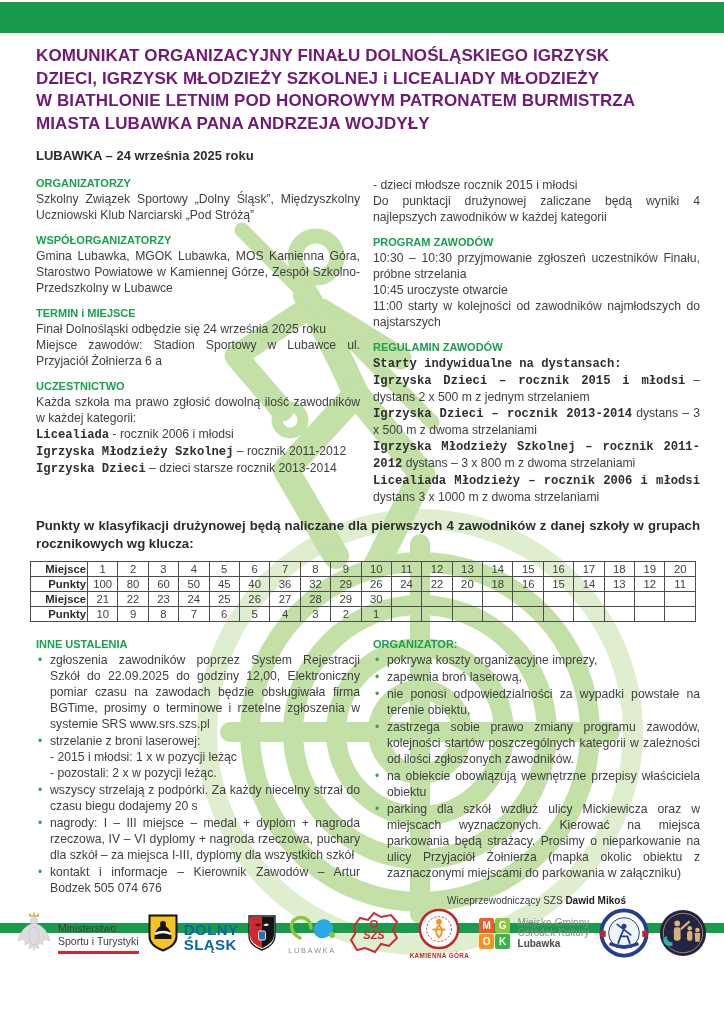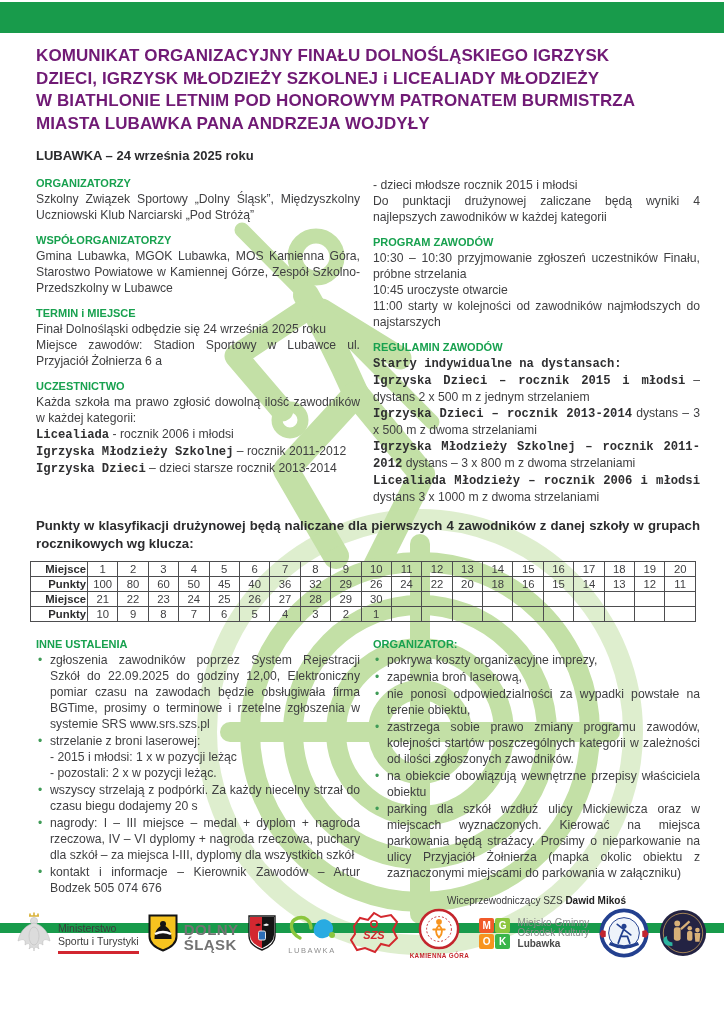--- a/index.html
+++ b/index.html
@@ -45,21 +45,21 @@
 
   .signature { text-align:center; margin-top:14px; font-size:10px; color:#3a3a3c; }
   .signature b { color:#222; }
 
   .bottombar { position:absolute; left:0; right:0; top:921px; height:10px; background:#189b4b; z-index:2; }
   .footer { position:absolute; left:0; right:0; top:931px; bottom:0; background:#fff; z-index:2;
             display:flex; align-items:center; justify-content:space-between; padding:0 16px; }
   .logo { display:flex; align-items:flex-end; gap:6px; }
   .min-text { font-size:10.5px; line-height:12.5px; color:#3c3c3c; }
   .redbar { height:3px; background:#d22630; margin-top:4px; }
-  .ds-text { font-weight:bold; font-size:15px; line-height:15px; letter-spacing:.4px; color:#737373; }
+  .ds-text { font-weight:bold; font-size:15px; line-height:15px; letter-spacing:.4px; color:#0369a1; }
   .stack { display:flex; flex-direction:column; align-items:center; gap:2px; }
   .lub-label { font-size:7.5px; letter-spacing:1.6px; color:#8f8f8f; }
   .mos-label { font-size:6.3px; font-weight:bold; letter-spacing:.4px; color:#c4262d; text-align:center; }
   .mgok-grid { width:33px; display:flex; flex-wrap:wrap; }
   .sq { display:inline-flex; width:15px; height:15px; margin:0.5px; border-radius:2px;
         align-items:center; justify-content:center; color:#fff; font-weight:bold; font-size:10px; }
   .sq.m { background:#f15a29; } .sq.g { background:#8dc63f; }
   .sq.o { background:#f7941e; } .sq.k { background:#39b54a; }
   .mgok-text { font-size:10px; line-height:10.5px; color:#8a8a8a; }
   .mgok-text .dark { color:#4a4a4a; font-weight:bold; }

